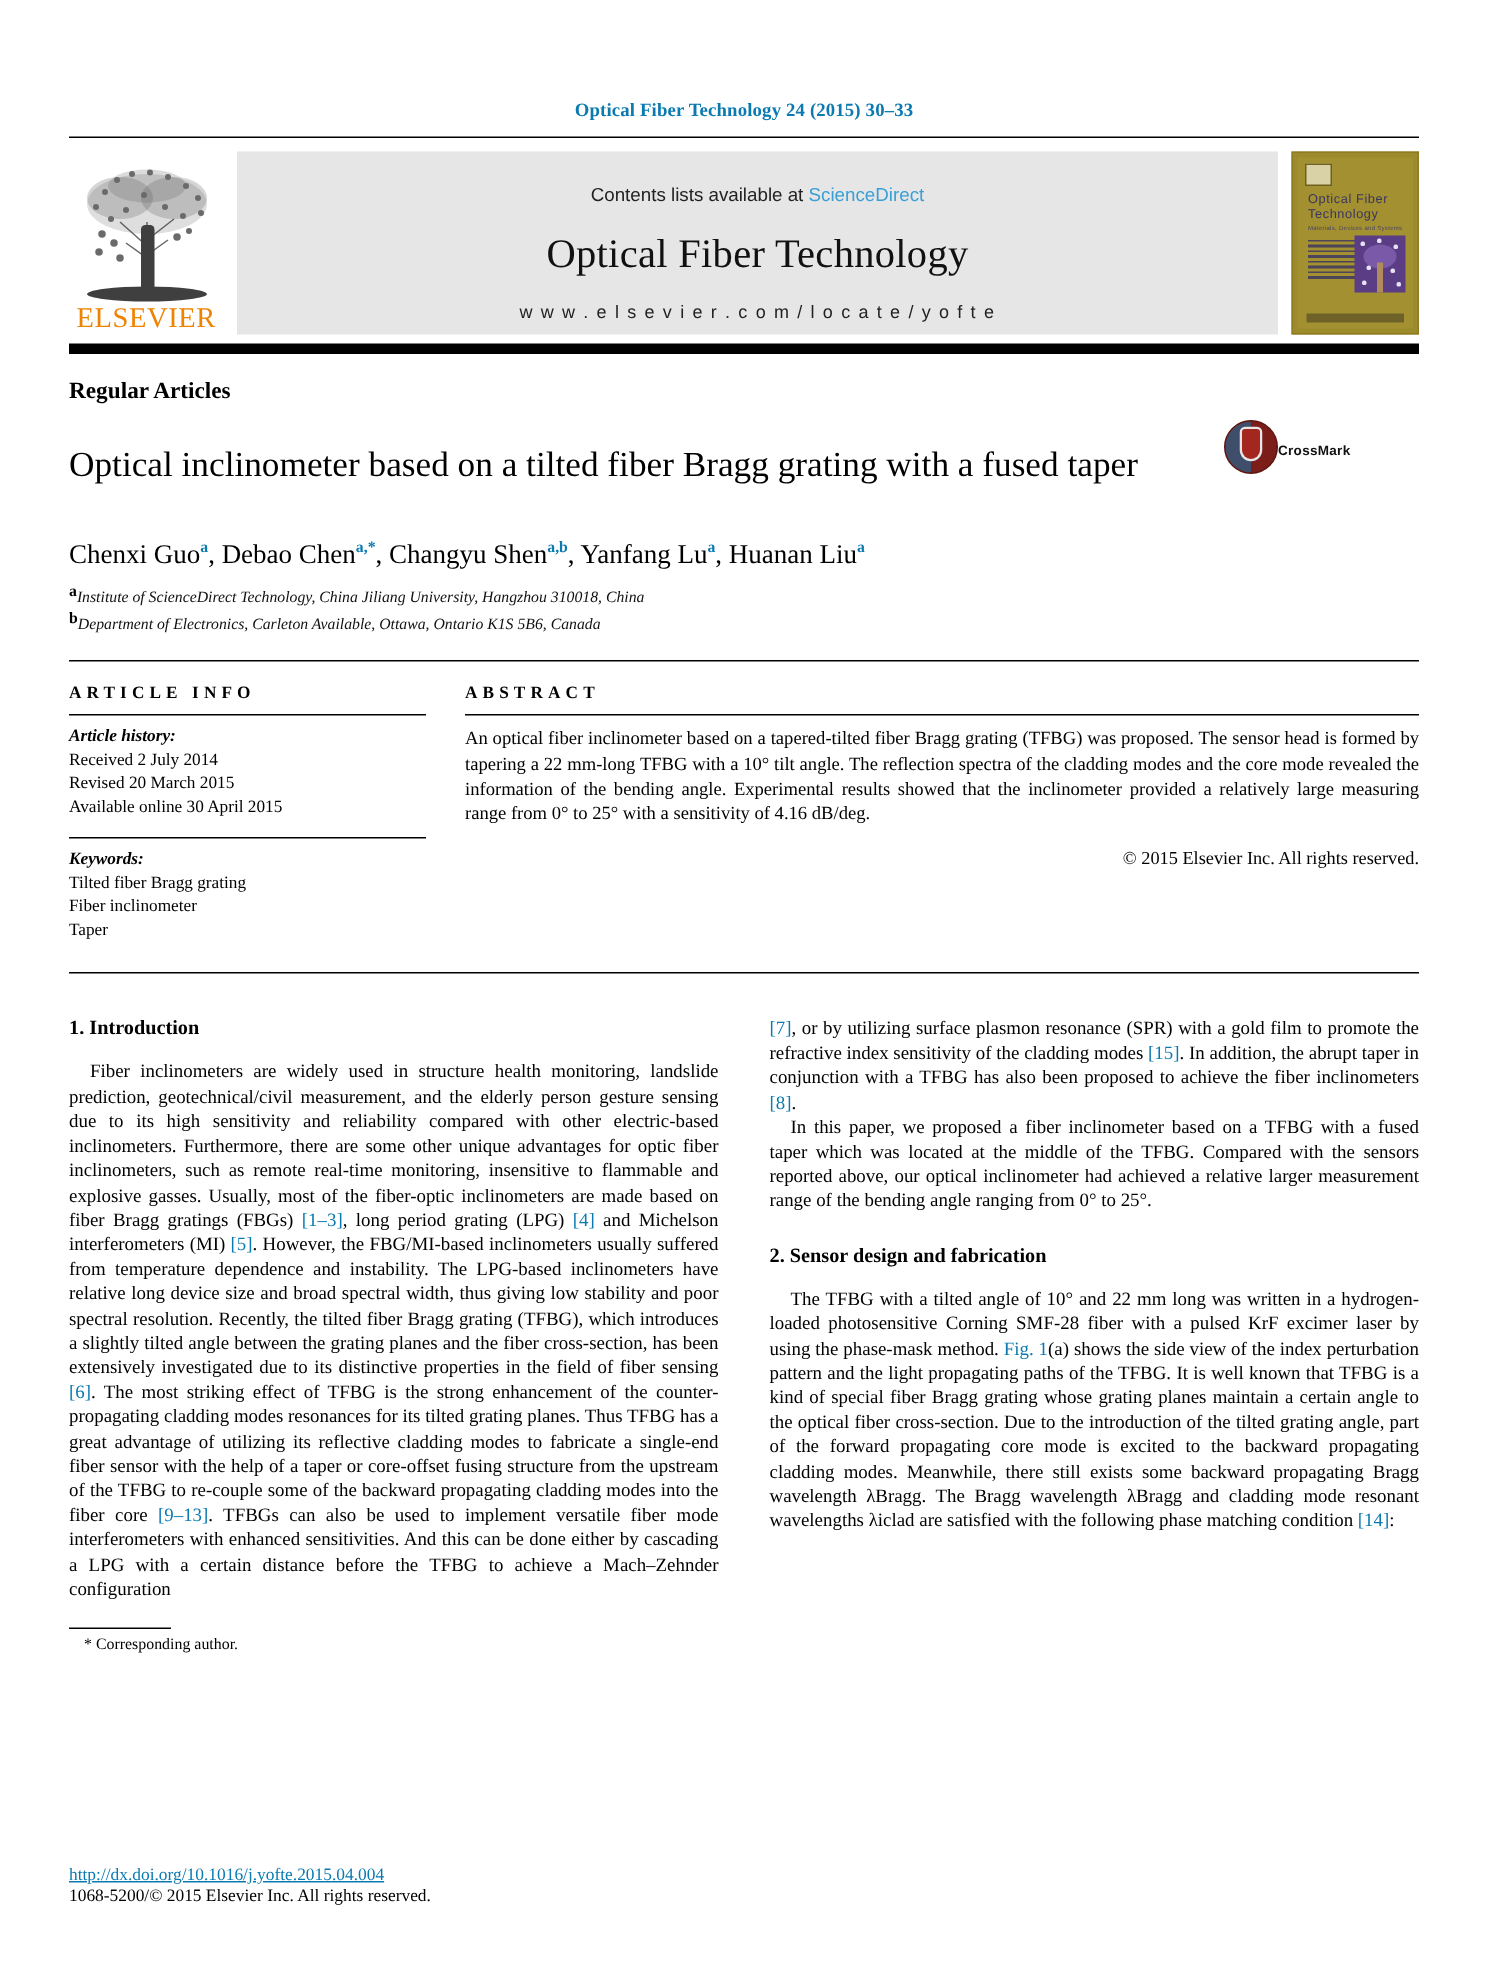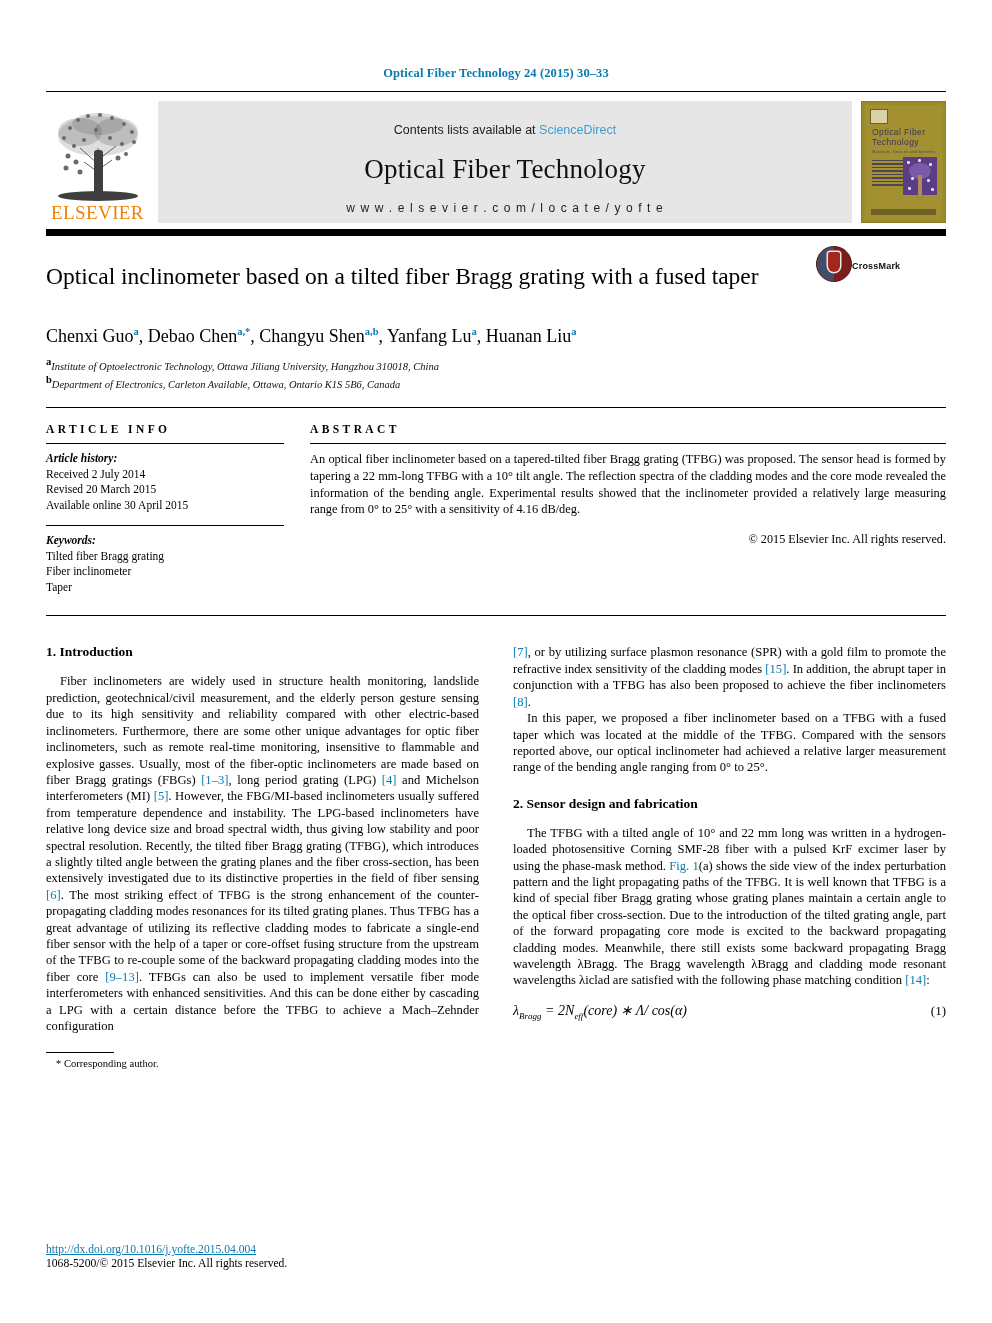--- a/index.html
+++ b/index.html
@@ -483,39 +483,40 @@
           <span class="dot" style="left:5px;top:30px"></span>
           <span class="dot" style="left:28px;top:31px"></span>
         </div>
         <div class="cover-foot"></div>
       </div>
     </div>
   </div>
 
   <div class="rule-thick"></div>
 
+  <div class="article-type">Regular Articles</div>
 
   <div class="title-row">
     <h1 class="article-title">Optical inclinometer based on a tilted fiber Bragg grating with a fused taper</h1>
     <div class="crossmark">
       <div class="cm-circle"></div>
       <div class="cm-label">CrossMark</div>
     </div>
   </div>
 
   <div class="authors">
     <span><span>Chenxi Guo</span><sup>a</sup></span>,
     <span><span>Debao Chen</span><sup>a,*</sup></span>,
     <span><span>Changyu Shen</span><sup>a,b</sup></span>,
     <span><span>Yanfang Lu</span><sup>a</sup></span>,
     <span><span>Huanan Liu</span><sup>a</sup></span>
   </div>
 
   <div class="aff">
-    <div><sup>a</sup><span>Institute of Optoelectronic Technology, Ottawa Jiliang University, Hangzhou 310018, China</span></div>
+    <div><sup>a</sup><span>Institute of ScienceDirect Technology, China Jiliang University, Hangzhou 310018, China</span></div>
     <div><sup>b</sup><span>Department of Electronics, Carleton Available, Ottawa, Ontario K1S 5B6, Canada</span></div>
   </div>
 
   <div class="rule-above-info"></div>
 
   <div class="info-abs">
 
     <div class="col-info">
       <div class="sec-head">ARTICLE INFO</div>
       <div class="hr-sm"></div>
@@ -561,27 +562,20 @@
         <span class="cite">[7]</span><span>, or by utilizing surface plasmon resonance (SPR) with a gold film to promote the refractive index sensitivity of the cladding modes </span><span class="cite">[15]</span><span>. In addition, the abrupt taper in conjunction with a TFBG has also been proposed to achieve the fiber inclinometers </span><span class="cite">[8]</span><span>.</span>
       </p>
       <p class="body">In this paper, we proposed a fiber inclinometer based on a TFBG with a fused taper which was located at the middle of the TFBG. Compared with the sensors reported above, our optical inclinometer had achieved a relative larger measurement range of the bending angle ranging from 0° to 25°.</p>
 
       <h2 class="head spaced">2. Sensor design and fabrication</h2>
 
       <p class="body">
         <span>The TFBG with a tilted angle of 10° and 22 mm long was written in a hydrogen-loaded photosensitive Corning SMF-28 fiber with a pulsed KrF excimer laser by using the phase-mask method. </span><span class="cite">Fig. 1</span><span>(a) shows the side view of the index perturbation pattern and the light propagating paths of the TFBG. It is well known that TFBG is a kind of special fiber Bragg grating whose grating planes maintain a certain angle to the optical fiber cross-section. Due to the introduction of the tilted grating angle, part of the forward propagating core mode is excited to the backward propagating cladding modes. Meanwhile, there still exists some backward propagating Bragg wavelength λBragg. The Bragg wavelength λBragg and cladding mode resonant wavelengths λiclad are satisfied with the following phase matching condition </span><span class="cite">[14]</span><span>:</span>
       </p>
 
-      <div class="equation">
-        <div class="eq-body">
-          <span>λ</span><span class="sub">Bragg</span>
-          <span>= 2N</span><span class="sub">eff</span><span>(core) ∗ Λ/ cos(α)</span>
-        </div>
-        <div class="eq-num">(1)</div>
-      </div>
     </div>
   </div>
 
   <div class="footer">
     <div class="doi">http://dx.doi.org/10.1016/j.yofte.2015.04.004</div>
     <div class="issn">1068-5200/© 2015 Elsevier Inc. All rights reserved.</div>
   </div>
 
 </div>
 

